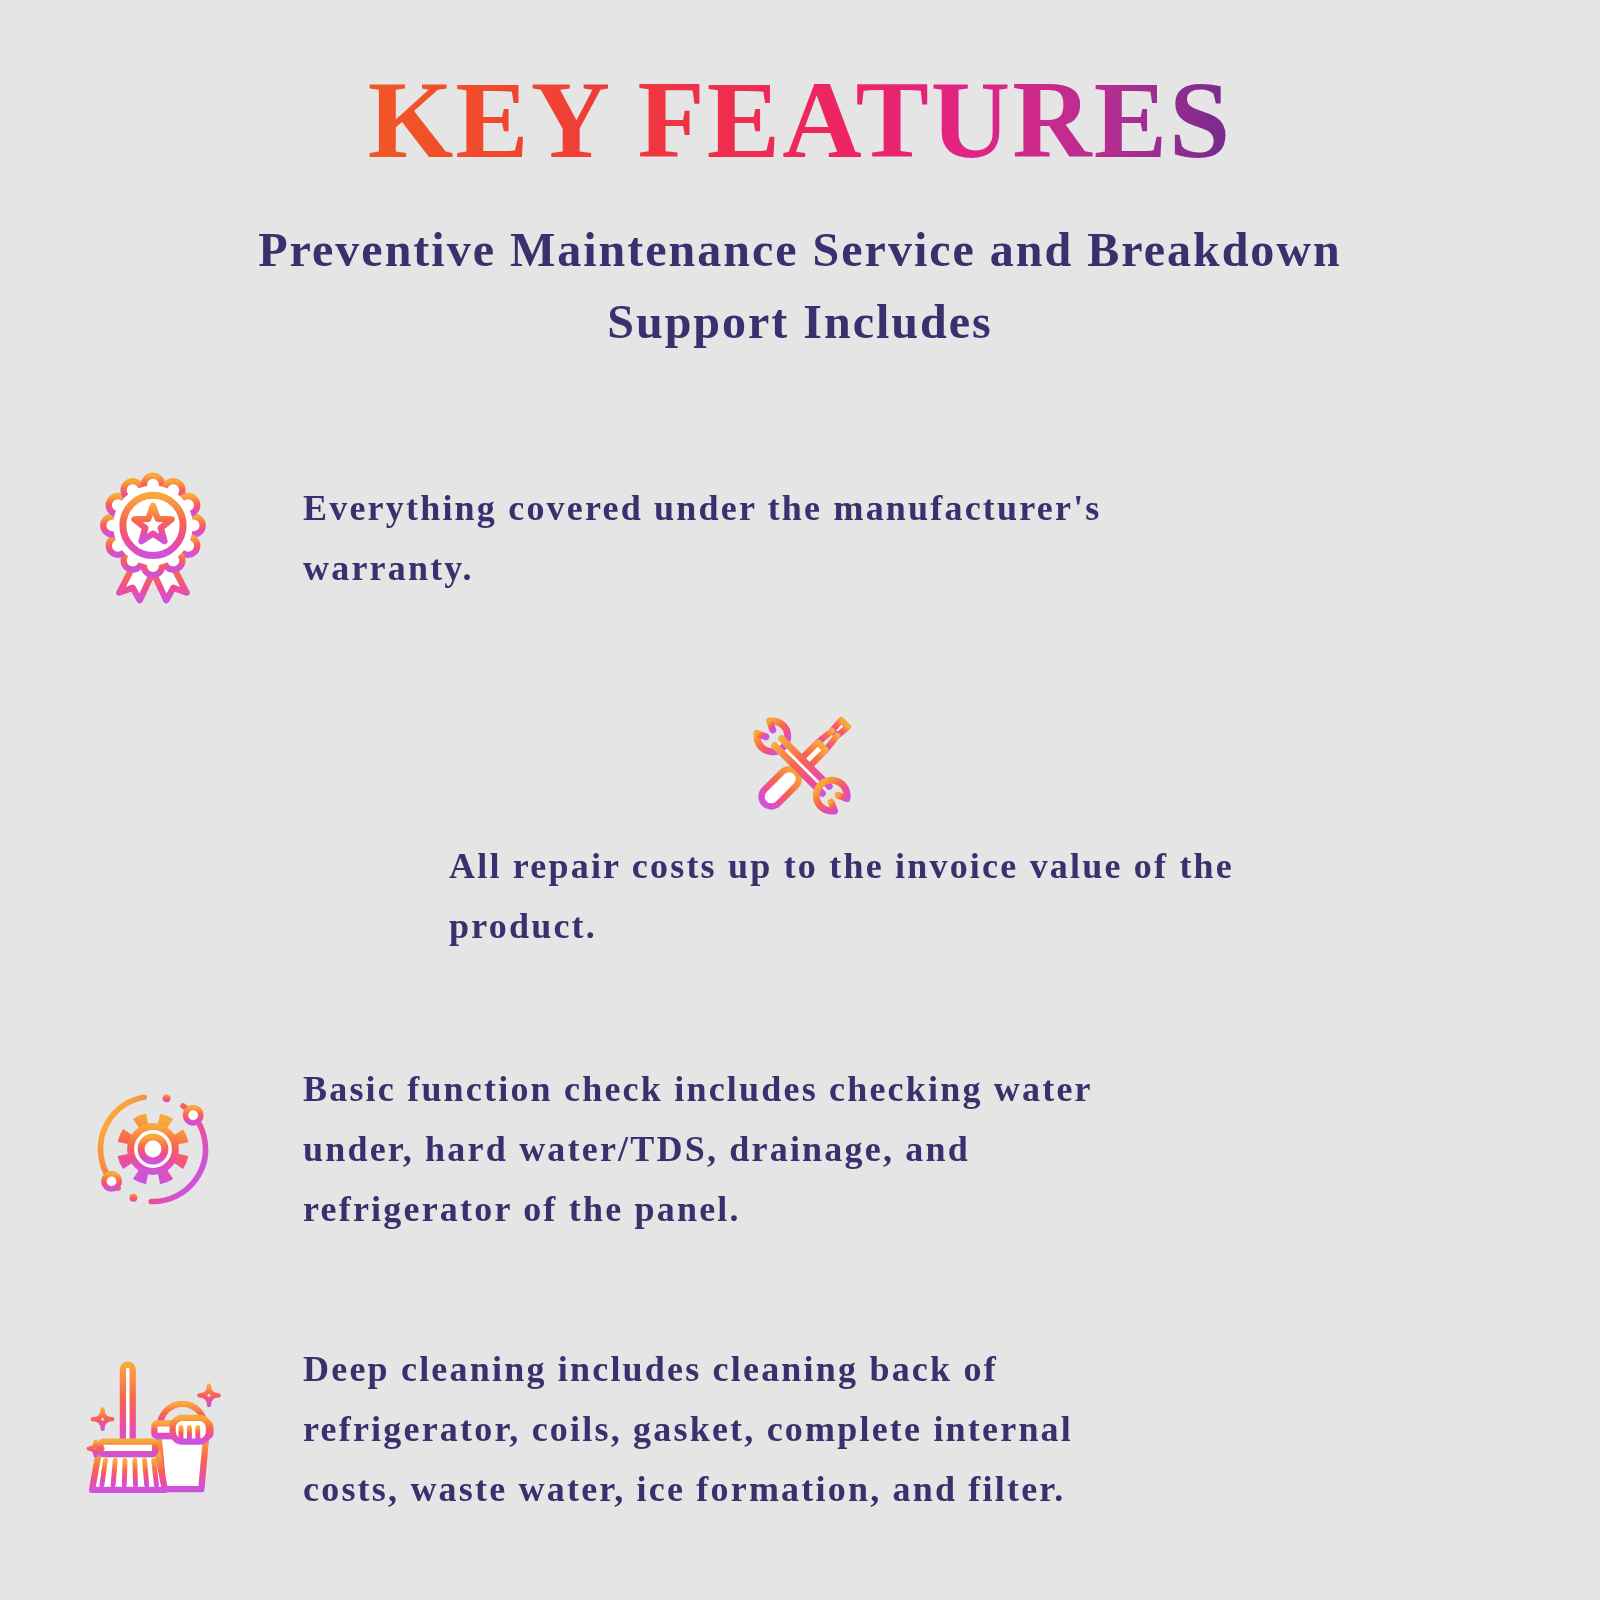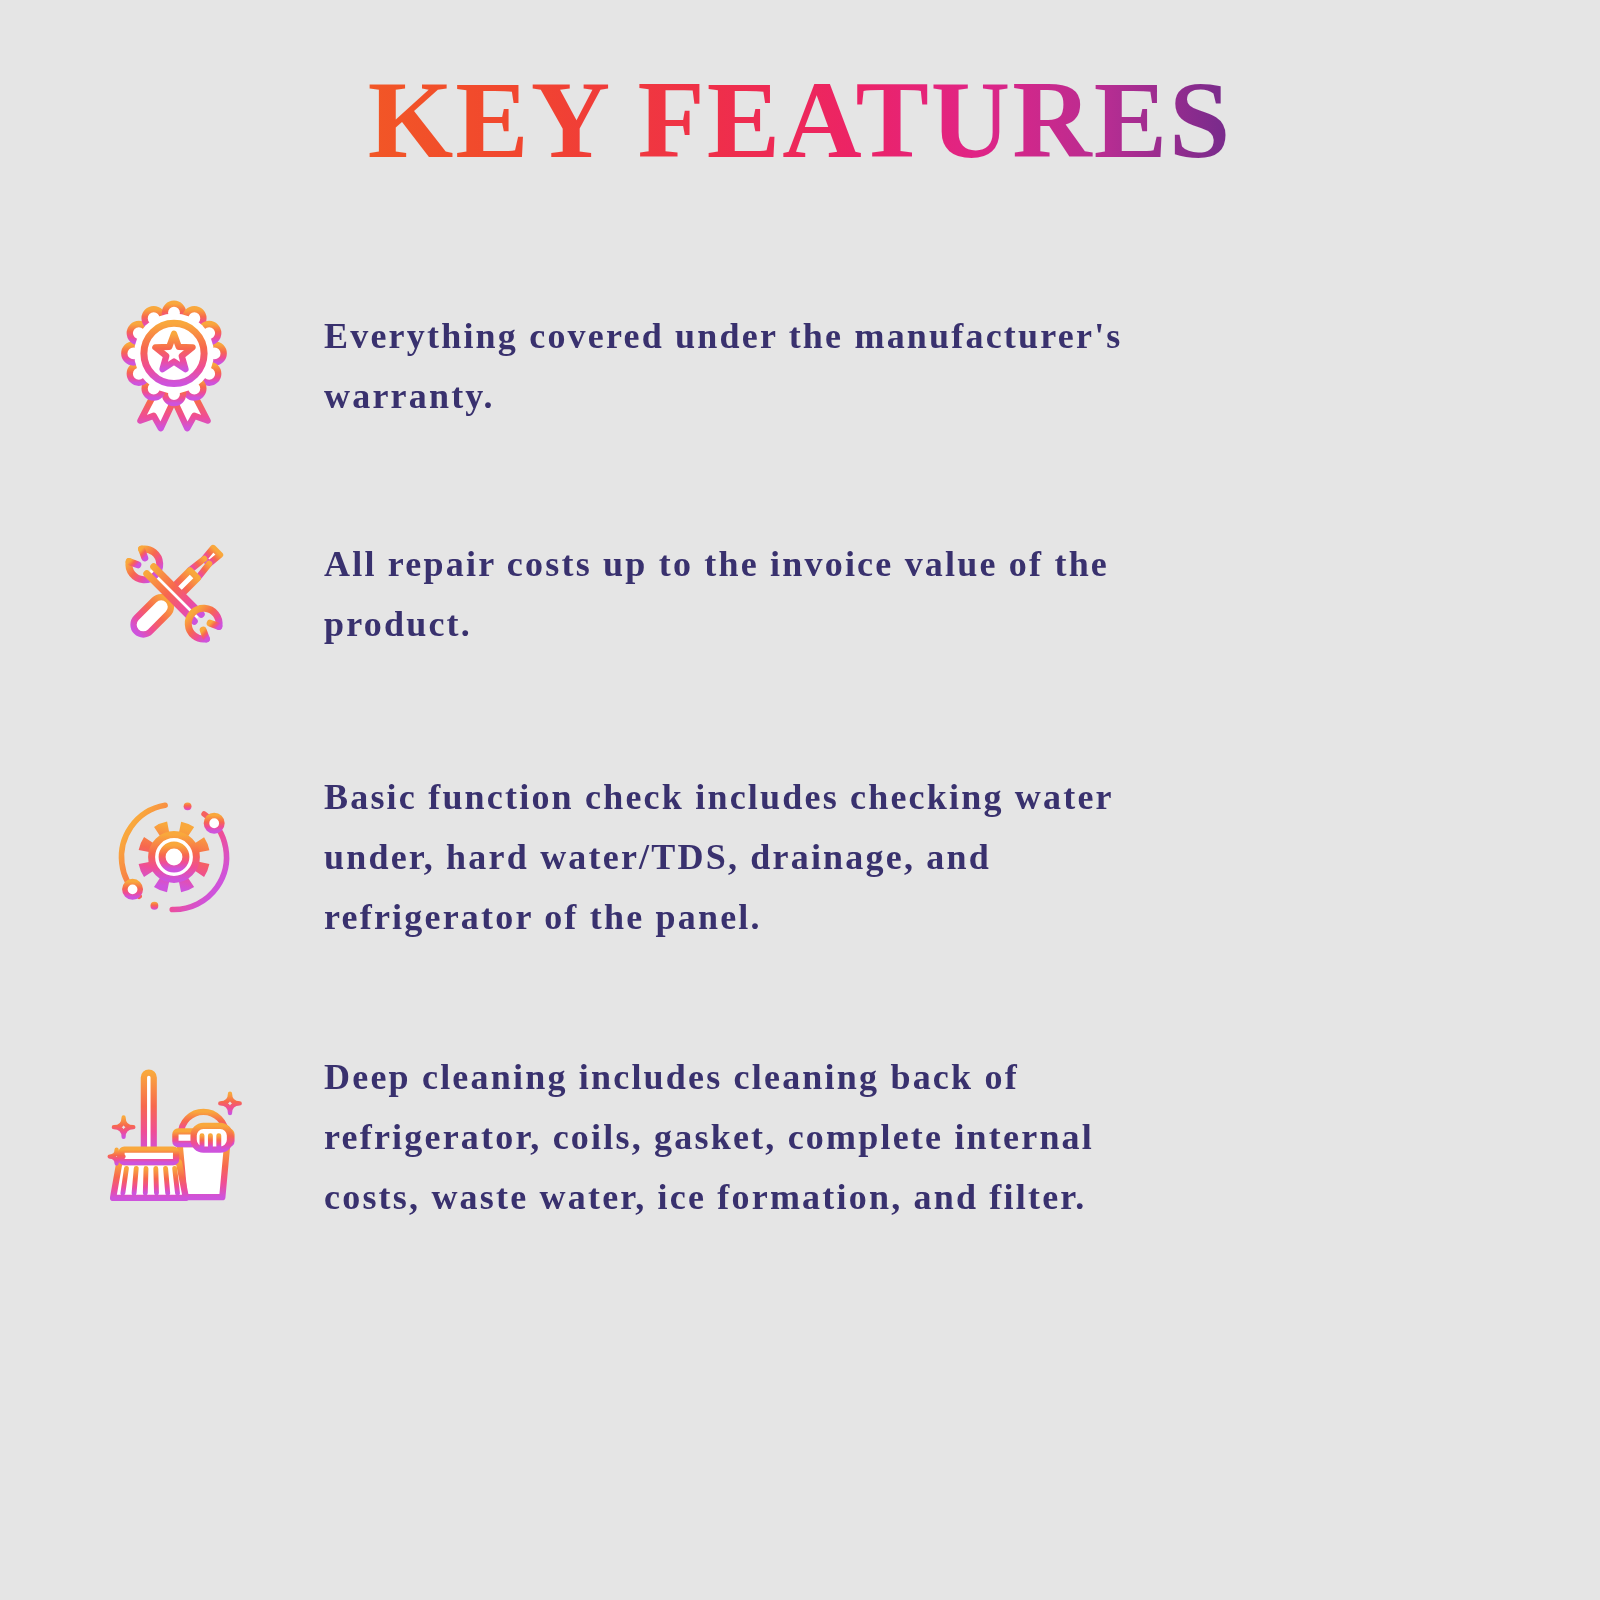--- a/index.html
+++ b/index.html
@@ -36,29 +36,29 @@
     text-align: center;
     color: #39316E;
     font-size: 48px;
     font-weight: 700;
     letter-spacing: 2px;
     line-height: 1.5;
   }
   .subtitle .sub-line { display: block; }
   .features {
     margin-top: 110px;
-    padding-left: 104px;
+    padding-left: 83px;
   }
   .feature {
     display: flex;
     align-items: center;
   }
   .feature + .feature { margin-top: 0; }
   .feature:nth-child(1) { margin-bottom: 88px; }
-  .feature:nth-child(2) { margin-bottom: 103px; }
+  .feature:nth-child(2) { margin-bottom: 103px; flex-direction: column; }
   .feature:nth-child(3) { margin-bottom: 100px; }
   .icon {
     flex: 0 0 140px;
     width: 140px;
     height: 140px;
     margin-right: 80px;
   }
   .icon svg { width: 140px; height: 140px; display: block; }
   .feature-text {
     color: #39316E;
@@ -79,20 +79,24 @@
     letter-spacing: 4px;
   }
 </style>
 </head>
 <body>
 
 <div class="page">
 
   <h1 class="title">KEY FEATURES</h1>
 
+  <h2 class="subtitle">
+    <span class="sub-line">Preventive Maintenance Service and Breakdown</span>
+    <span class="sub-line">Support Includes</span>
+  </h2>
 
   <div class="features">
 
     <div class="feature">
       <span class="icon">
         <svg viewBox="0 0 100 100" fill="none">
           <defs>
             <linearGradient id="g1" x1="0" y1="0" x2="0" y2="1">
               <stop offset="0" stop-color="#F9A83C"></stop>
                 <stop offset="0.42" stop-color="#F7684E"></stop>

